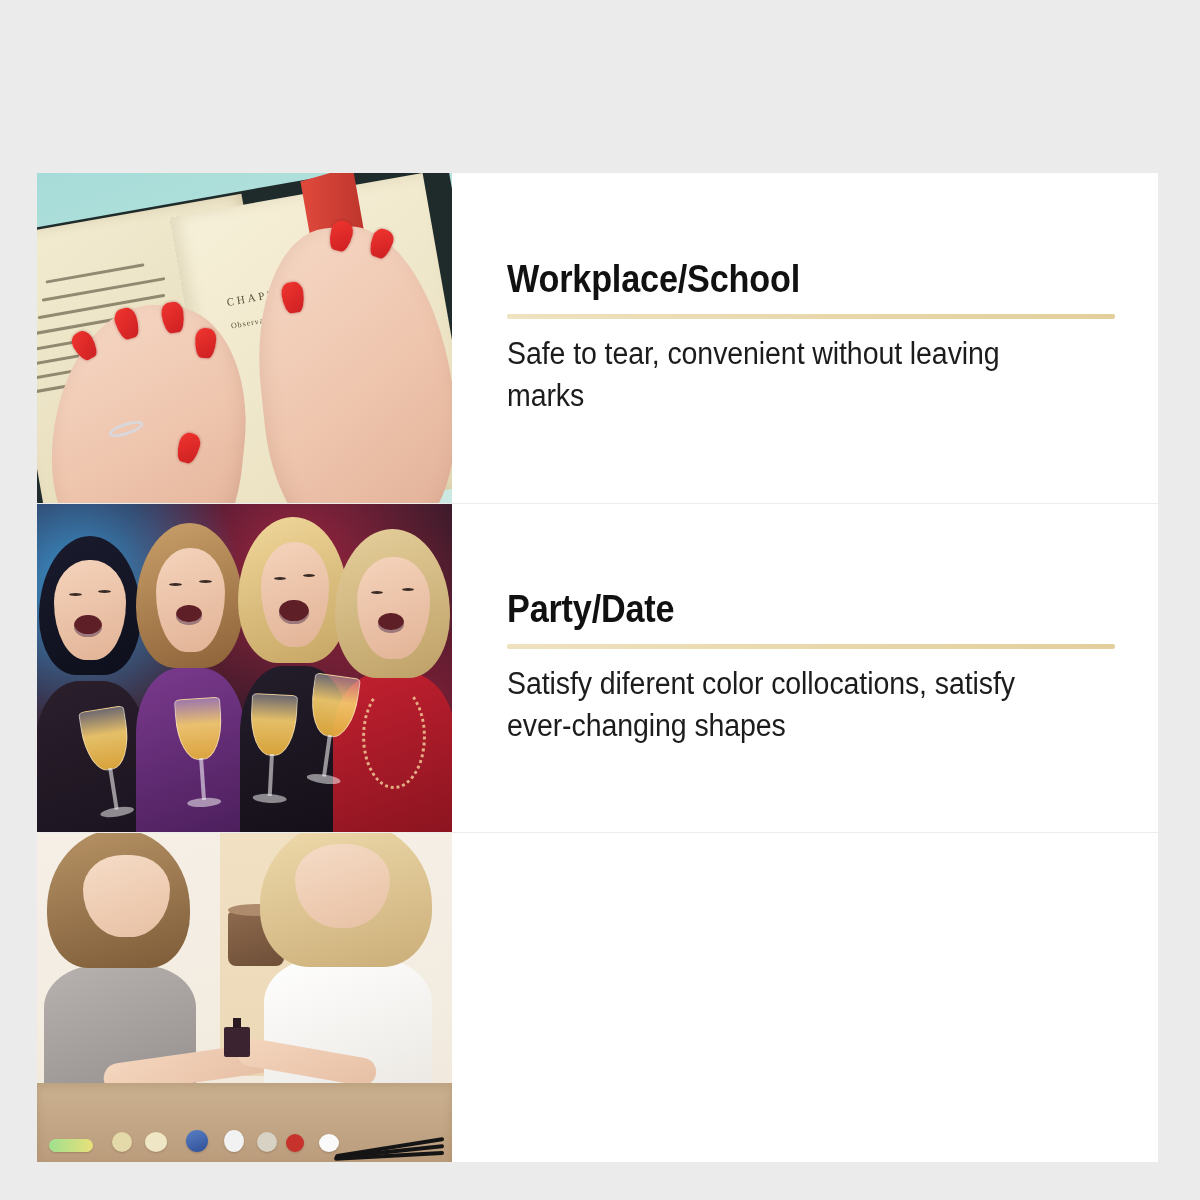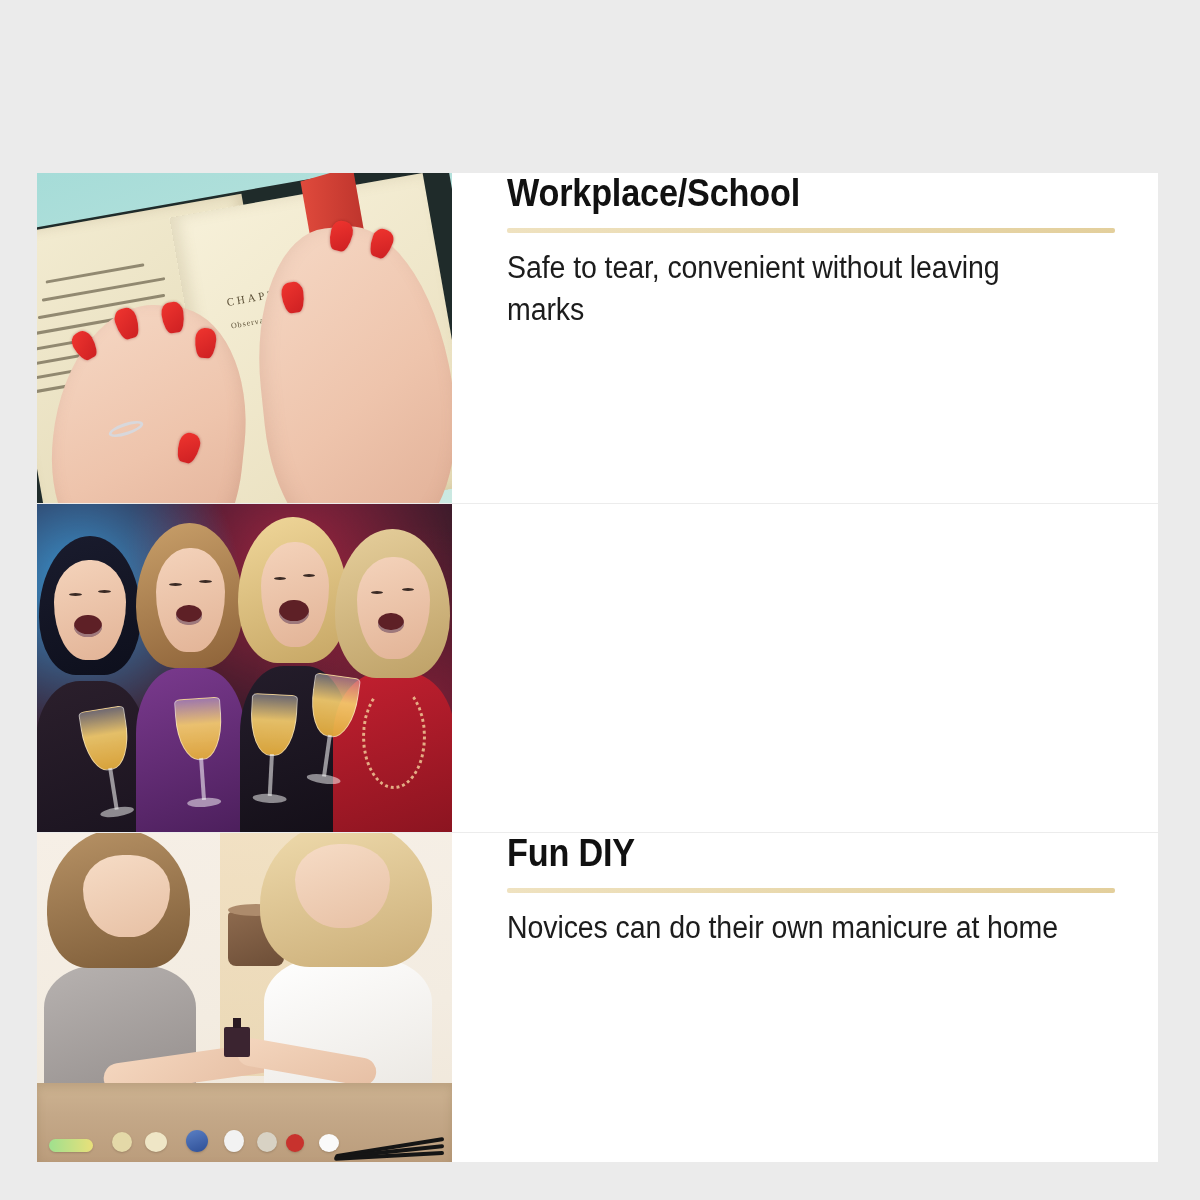--- a/index.html
+++ b/index.html
@@ -257,21 +257,21 @@
     background: #151515; border-radius: 2px;
     transform-origin: right center;
   }
 
   
   .copy {
     flex: 1 1 auto;
     padding: 0 58px 0 55px;
     display: flex;
     flex-direction: column;
-    justify-content: flex-start;
+    justify-content: center;
   }
 
   .feature-title {
     font-family: "Liberation Sans Narrow", "Liberation Sans", sans-serif;
     font-size: 38px;
     font-weight: 700;
     color: #111111;
     line-height: 1.08;
     letter-spacing: -0.2px;
     transform: scaleX(0.9);
@@ -410,20 +410,25 @@
               <div class="foot"></div>
           </div>
           <div class="flute" style="left:65%;  bottom:12%; transform:rotate(8deg);">
             <div class="bowl"></div>
               <div class="stem"></div>
               <div class="foot"></div>
           </div>
         </div>
       </div>
 
+      <div class="copy">
+        <div class="feature-title">Party/Date</div>
+        <div class="rule"></div>
+        <div class="feature-desc">Satisfy diferent color collocations, satisfy ever-changing shapes</div>
+      </div>
     </div>
 
     <div class="row">
 
       <div class="thumb">
         <div class="scene s3">
           <div class="wall-warm"></div>
           <div class="cup"></div>
 
           <div class="girl" style="left:0%; width:40%; height:78%;">
@@ -454,21 +459,16 @@
           <div class="item" style="left:68%; width:20px; height:18px; background:#fafafa;"></div>
 
           <div class="brushes">
             <i style="top:0px;  transform:rotate(-9deg);"></i>
             <i style="top:7px;  transform:rotate(-6deg);"></i>
             <i style="top:14px; transform:rotate(-3deg);"></i>
           </div>
         </div>
       </div>
 
-      <div class="copy">
-        <div class="feature-title">Fun DIY</div>
-        <div class="rule"></div>
-        <div class="feature-desc">Novices can do their own manicure at home</div>
-      </div>
     </div>
 
   </div>
 </div>
 
 </body></html>

